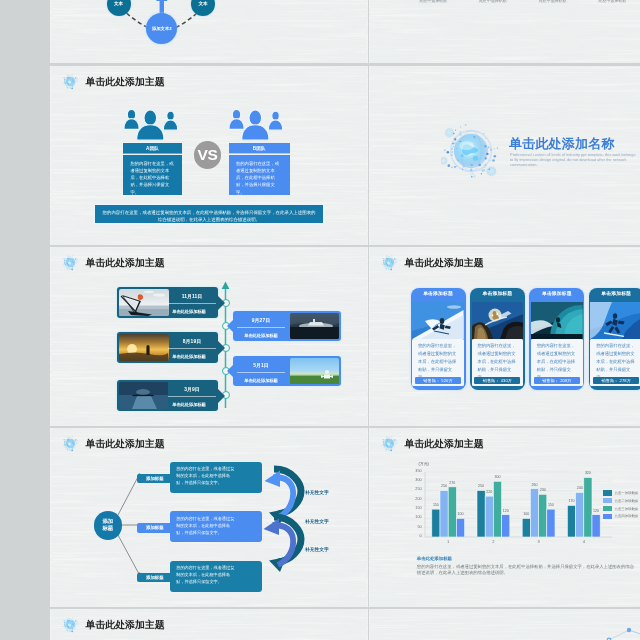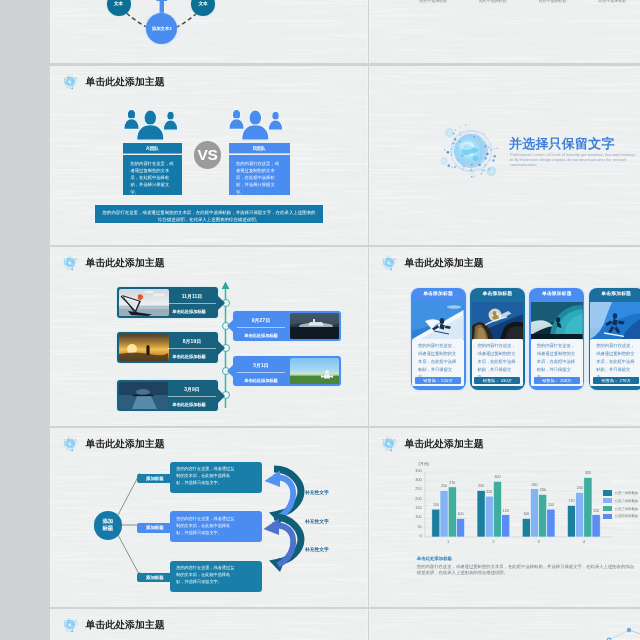--- a/index.html
+++ b/index.html
@@ -382,21 +382,21 @@
       <g opacity=".75">
         <circle cx="8" cy="11" r="4.4" fill="#6fc9f8" opacity=".42"></circle>
         <circle cx="8" cy="11" r="2.0" fill="#bbe9fd"></circle>
         <circle cx="2.5" cy="37" r="3.6" fill="#6fc9f8" opacity=".40"></circle>
         <circle cx="2.5" cy="37" r="1.5" fill="#c4ecfd"></circle>
         <circle cx="47" cy="47" r="4.6" fill="#5cbef6" opacity=".42"></circle>
         <circle cx="47" cy="47" r="2.1" fill="#bbe9fd"></circle>
       </g>
     </svg>
 
-    <div class="covertitle" style="left:140px;top:71px;">并选择只保留文字</div>
+    <div class="covertitle" style="left:140px;top:71px;">单击此处添加名称</div>
     <div class="coversub" style="left:141px;top:86px;">Professional custom all kinds of industry ppt template, this work belongs to fly impression design original, do not download after the network communication.</div>
   </div>
 
   <div class="slide" id="s5">
     <div class="bg">
         <svg preserveAspectRatio="none" viewBox="0 0 318 179">
           <rect width="318" height="179" fill="none" filter="url(#woodfx)"></rect>
         </svg>
       </div>
     <div class="ttl">

